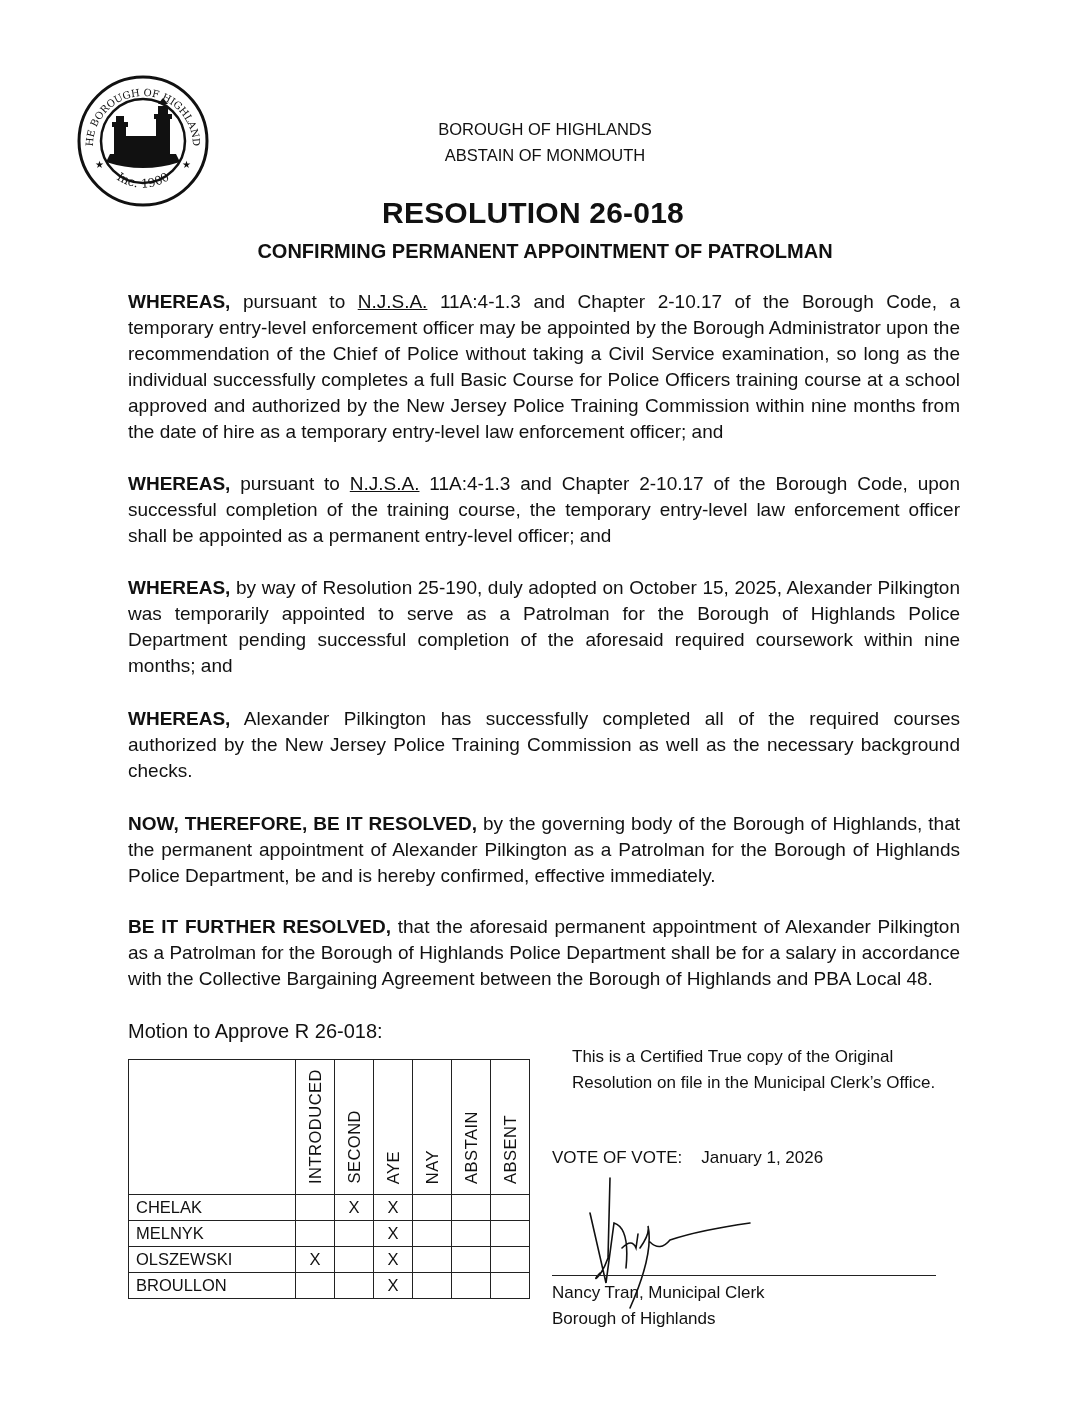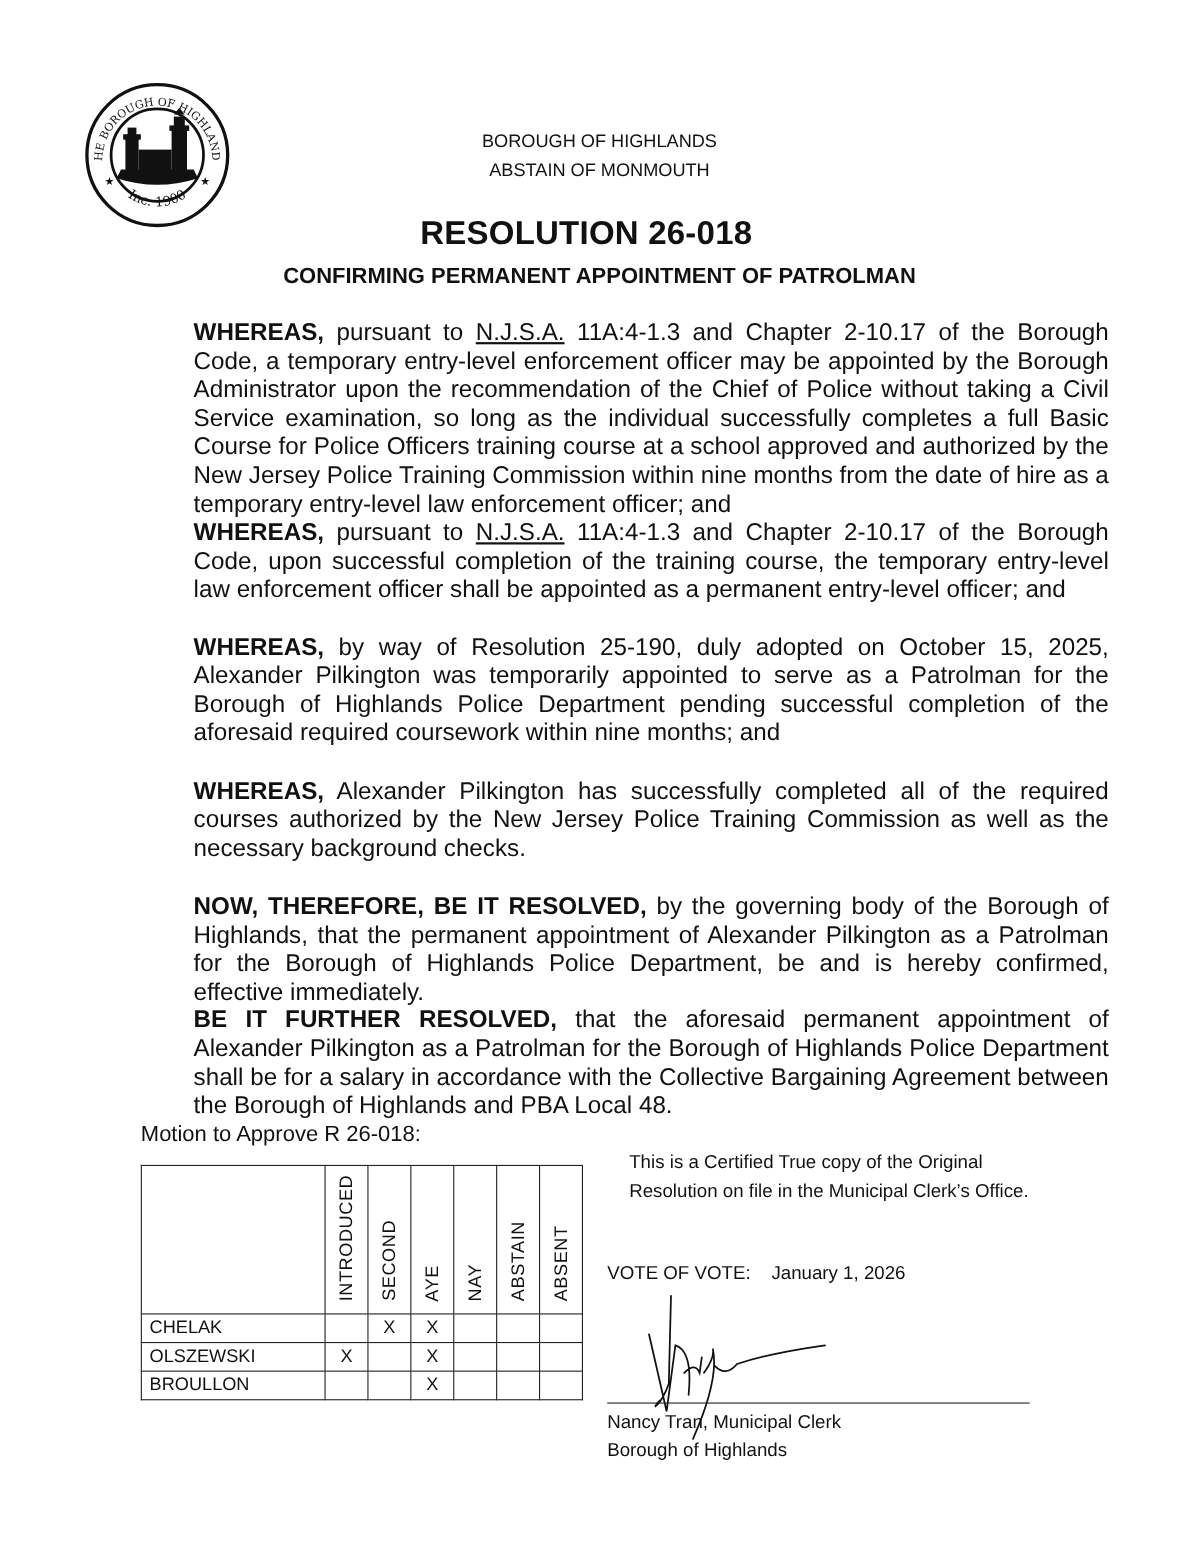--- a/index.html
+++ b/index.html
@@ -5,22 +5,22 @@
   html, body { margin: 0; padding: 0; background: #ffffff; }
   body { width: 1088px; height: 1408px; position: relative; overflow: hidden;
          font-family: "Liberation Sans", "DejaVu Sans", sans-serif; color: #111; }
   .seal { position: absolute; left: 76px; top: 74px; width: 134px; height: 134px; }
   .hdr { position: absolute; left: 330px; width: 430px; text-align: center; font-size: 16.5px; line-height: 26px; }
   .hdr1 { top: 116px; }
   .title { position: absolute; top: 196px; left: 188px; width: 690px; text-align: center;
            font-size: 30px; font-weight: bold; letter-spacing: 0.2px; }
   .subtitle { position: absolute; top: 240px; left: 200px; width: 690px; text-align: center;
               font-size: 20px; font-weight: bold; }
-  .para { position: absolute; left: 128px; width: 832px; font-size: 22px; line-height: 26px;
-          text-align: justify; margin-left: 48px; }
+  .para { position: absolute; left: 128px; width: 832px; font-size: 19px; line-height: 26px;
+          text-align: justify; }
   .para b { font-weight: bold; }
   .para u { text-decoration: underline; }
   .motion { position: absolute; left: 128px; top: 1020px; font-size: 20px; }
   table.vote { position: absolute; left: 128px; top: 1059px; border-collapse: collapse;
                font-size: 16.5px; }
   table.vote td, table.vote th { border: 1.5px solid #222; padding: 0; }
   table.vote th { height: 134px; width: 38px; vertical-align: bottom; font-weight: normal; }
   table.vote th.blank { width: 166px; }
   table.vote th .vt { writing-mode: vertical-rl; transform: rotate(180deg); display: inline-block;
                       padding-bottom: 0; padding-top: 6px; letter-spacing: 0.5px; }
@@ -108,20 +108,29 @@
       <tr>
         <td class="name">CHELAK</td>
         <td></td>
         <td>X</td>
         <td>X</td>
         <td></td>
         <td></td>
         <td></td>
       </tr>
       <tr>
+        <td class="name">MELNYK</td>
+        <td></td>
+        <td></td>
+        <td>X</td>
+        <td></td>
+        <td></td>
+        <td></td>
+      </tr>
+      <tr>
         <td class="name">OLSZEWSKI</td>
         <td>X</td>
         <td></td>
         <td>X</td>
         <td></td>
         <td></td>
         <td></td>
       </tr>
       <tr>
         <td class="name">BROULLON</td>

